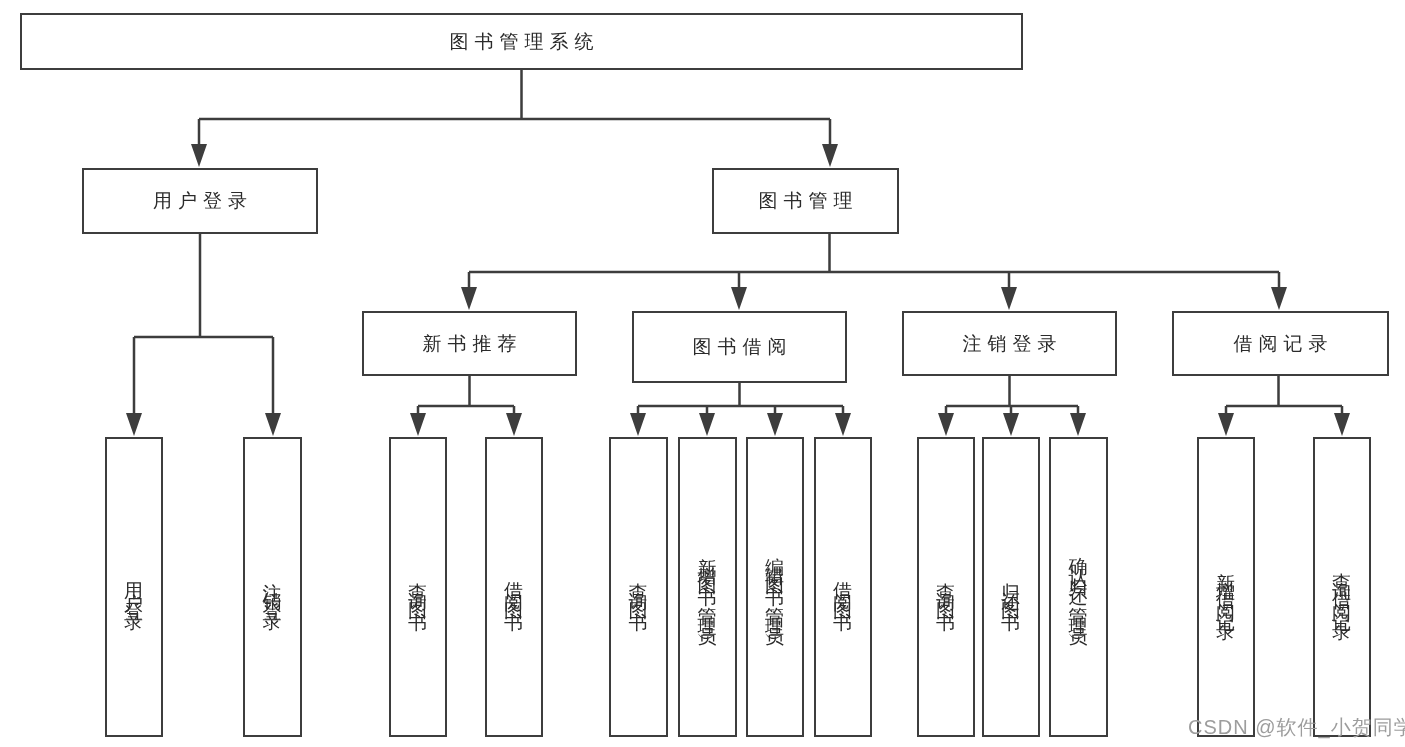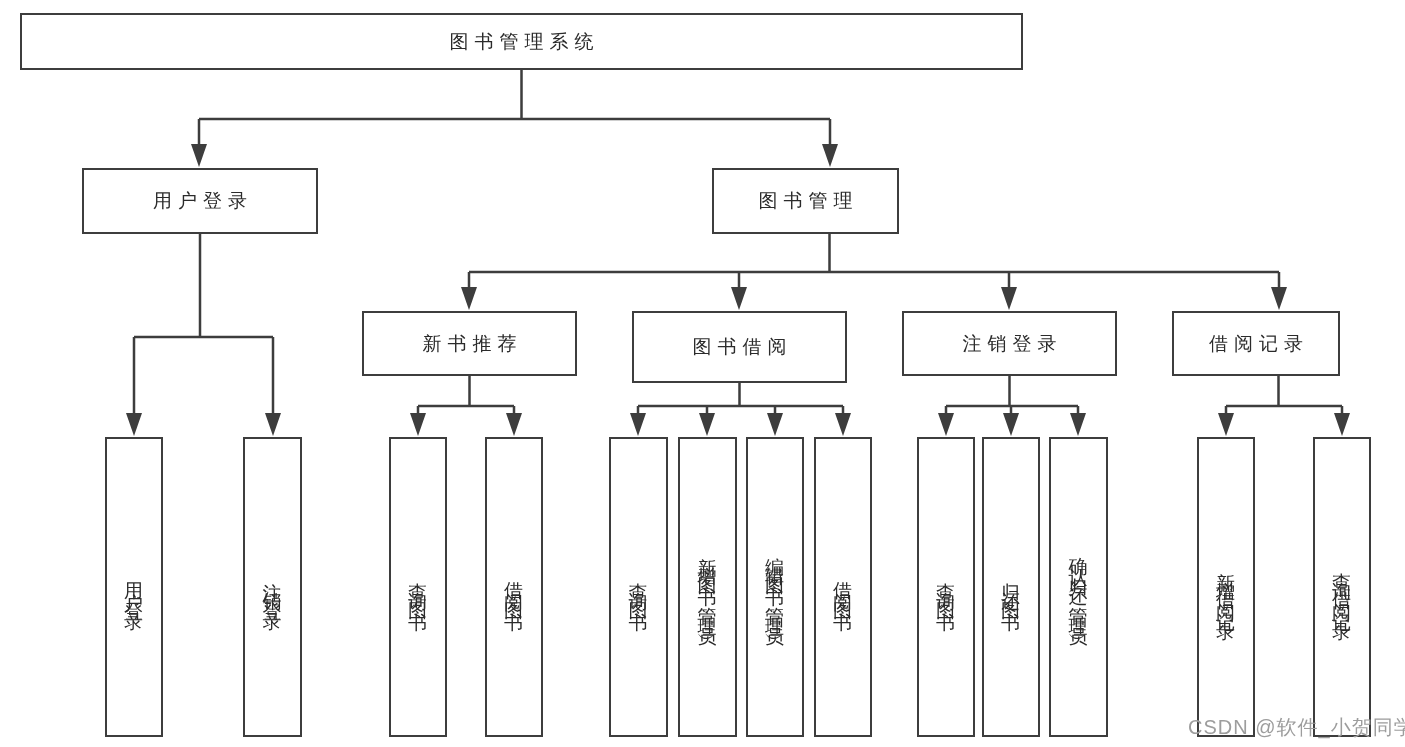--- a/index.html
+++ b/index.html
@@ -34,21 +34,21 @@
     position:absolute;left:1188px;top:714px;z-index:5;
     font-size:20px;letter-spacing:1px;color:var(--watermark);white-space:nowrap;
   }
   
   .p-root{left:20px;top:13px;width:1003px;height:57px;}
   .p-user-login{left:82px;top:168px;width:236px;height:66px;}
   .p-book-mgmt{left:712px;top:168px;width:187px;height:66px;}
   .p-new-book{left:362px;top:311px;width:215px;height:65px;}
   .p-borrow{left:632px;top:311px;width:215px;height:72px;}
   .p-current{left:902px;top:311px;width:215px;height:65px;}
-  .p-records{left:1172px;top:311px;width:168px;height:65px;}
+  .p-records{left:1172px;top:311px;width:217px;height:65px;}
   .p-l1{left:105px;}  .p-l2{left:243px;width:59px;}
   .p-l3{left:389px;} .p-l4{left:485px;}
   .p-l5{left:609px;width:59px;} .p-l6{left:678px;width:59px;} .p-l7{left:746px;} .p-l8{left:814px;}
   .p-l9{left:917px;} .p-l10{left:982px;} .p-l11{left:1049px;width:59px;}
   .p-l12{left:1197px;} .p-l13{left:1313px;}
 </style>
 </head>
 <body>
 
 <div class="canvas">

